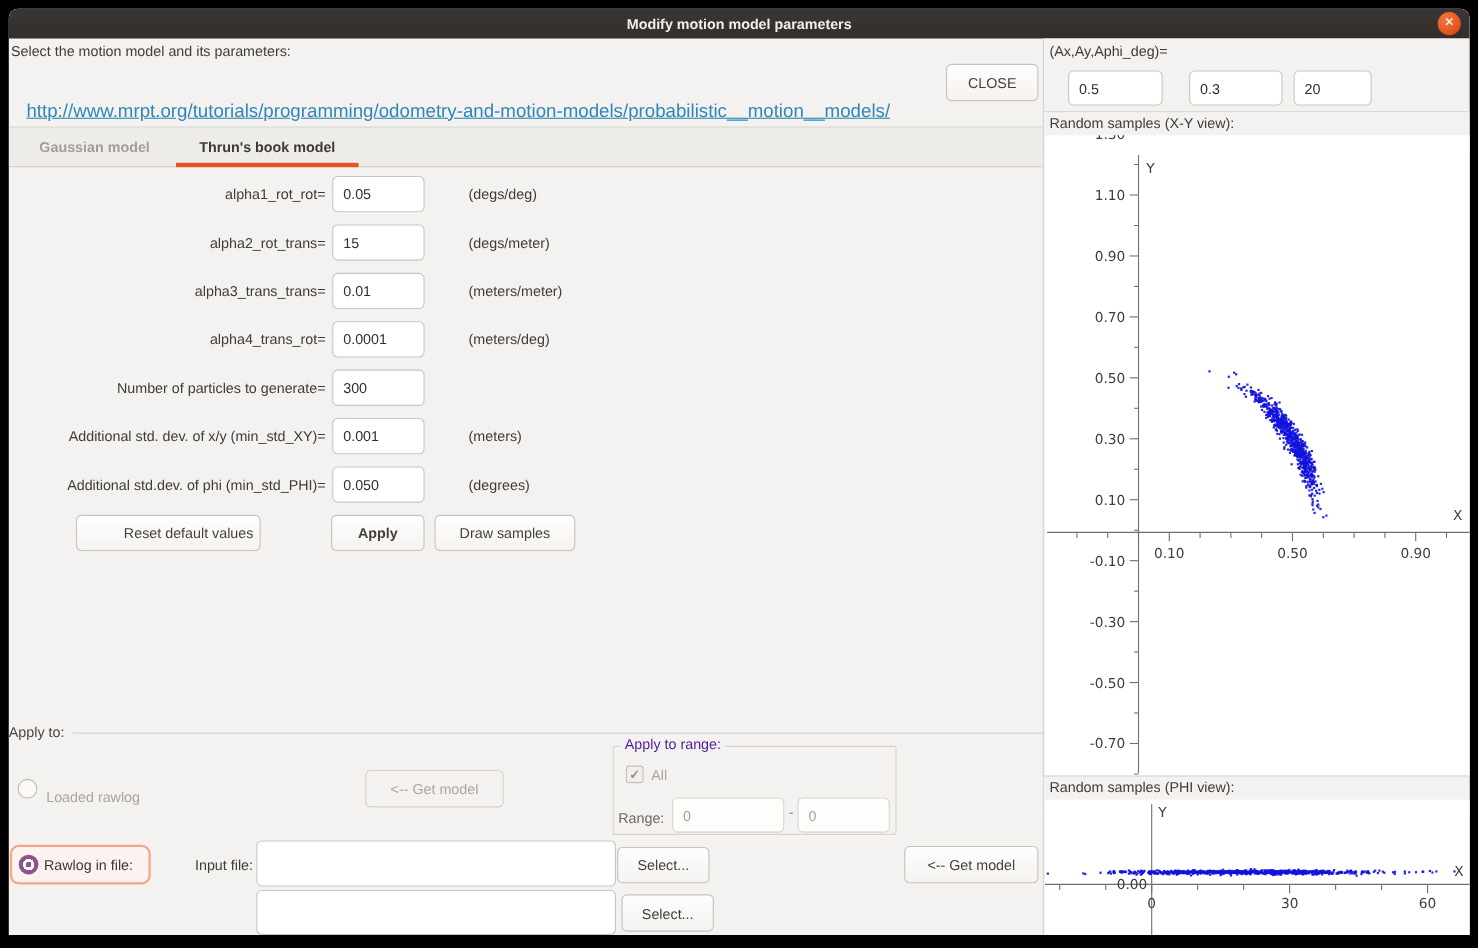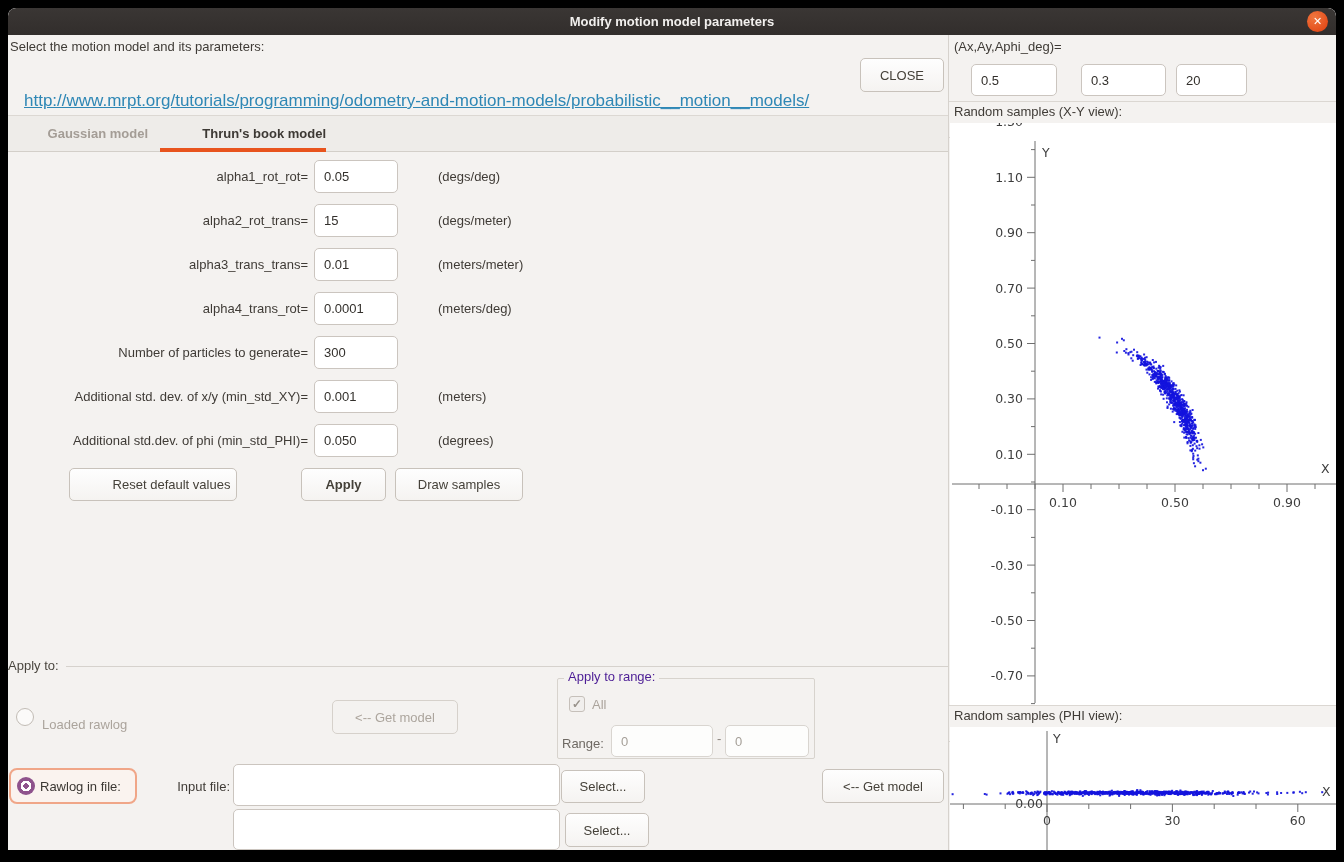--- a/index.html
+++ b/index.html
@@ -29,28 +29,28 @@
   .lbl { position:absolute; font-size:13px; color:#3f3b36; white-space:nowrap; }
   .lbl.dim { color:#aba49c; }
 
   
   .instruction { left:2px; top:31px; }
   .close-top { left:852px; top:50px; width:84px; height:34px; }
   .tutlink { position:absolute; left:16px; top:83px; font-size:17px; color:#2e87b5;
              text-decoration:underline; white-space:nowrap; }
   .tabbar { position:absolute; left:0; right:388px; top:107px; height:37px; background:#eeece9;
             border-top:1px solid #dcd8d3; border-bottom:1px solid #d3cfc9; }
-  .tab { position:absolute; top:0; height:36px; line-height:36px; text-align:right;
+  .tab { position:absolute; top:0; height:36px; line-height:36px; text-align:center;
          font-size:13px; font-weight:bold; cursor:pointer; }
   .tab.inactive { left:16px; width:124px; color:#a49d96; }
   .tab.active { left:152px; width:166px; color:#3d3934; }
   .tab.active .underline { position:absolute; left:0; right:0; bottom:0; height:4px; background:#e8541e; }
 
   
-  .row { position:absolute; left:12px; right:388px; height:33px; }
+  .row { position:absolute; left:0; right:388px; height:33px; }
   .rlabel { position:absolute; left:0; width:288px; text-align:right; line-height:33px;
             font-size:13px; color:#3f3b36; white-space:nowrap; }
   .rinput { left:294px; top:0; width:84px; height:33px; }
   .runit { position:absolute; left:418px; line-height:33px; font-size:13px; color:#3f3b36; }
 
   .btn-reset { left:61px; top:460px; width:168px; height:33px;padding-left:37px; }
   .btn-apply { left:293px; top:460px; width:85px; height:33px; }
   .btn-draw  { left:387px; top:460px; width:128px; height:33px; }
 
   

